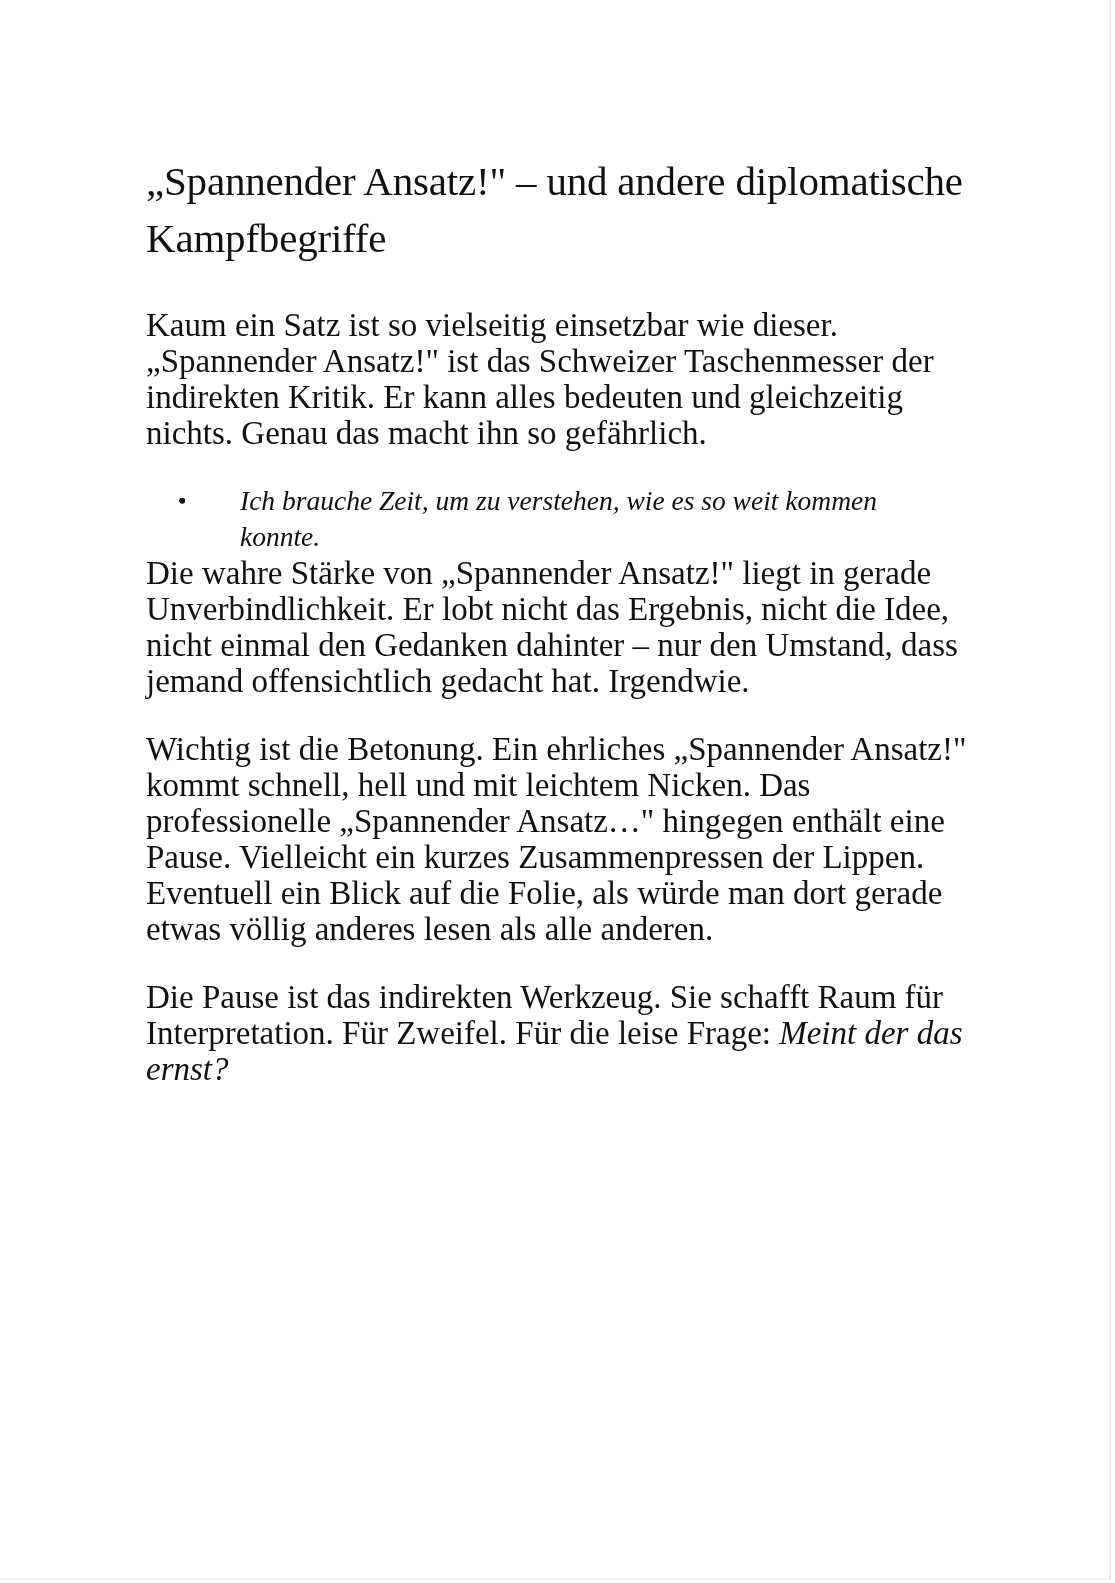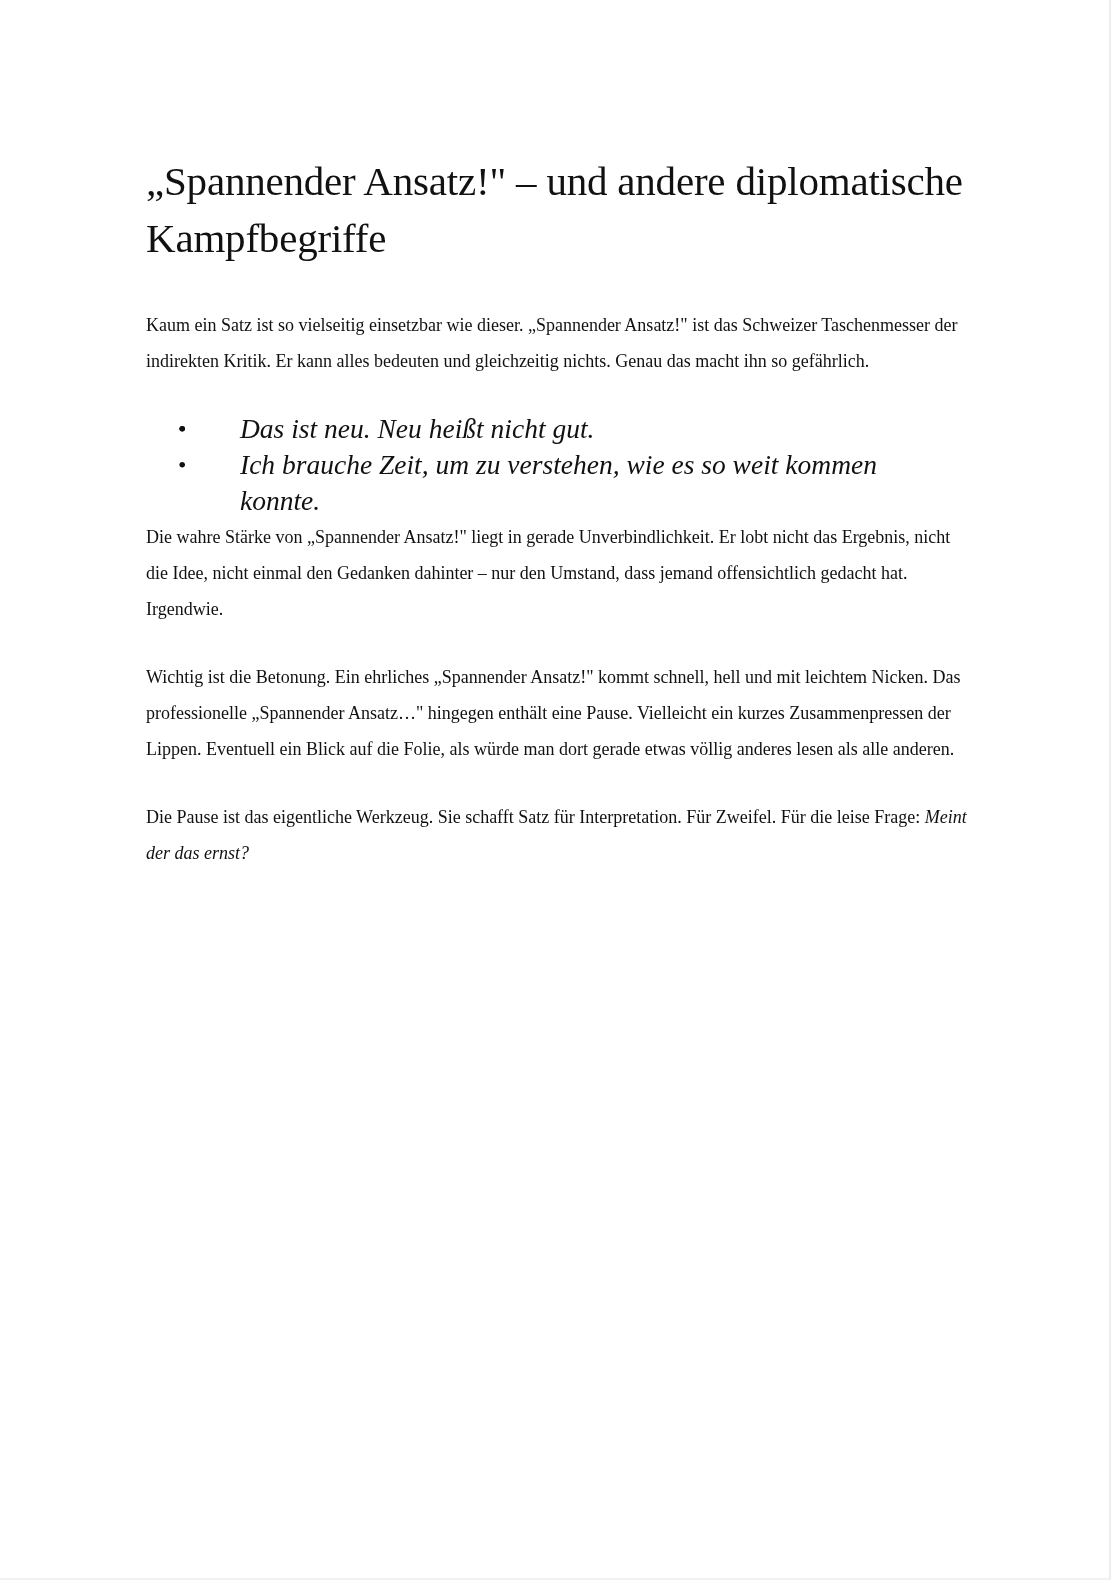--- a/index.html
+++ b/index.html
@@ -34,21 +34,21 @@
     }
     h1 {
       margin: 0;
       font-weight: normal;
       font-size: 41px;
       line-height: 57px;
       letter-spacing: -0.2px;
     }
     p {
       margin: 0;
-      font-size: 18px;
+      font-size: 33px;
       line-height: 36px;
     }
     .p1 { margin-top: 40px; }
     .gap { margin-top: 32px; }
     ul {
       list-style: none;
       margin: 32px 0 0 0;
       padding: 0;
     }
     ul li {
@@ -77,27 +77,26 @@
 
     <p class="p1">Kaum ein Satz ist so vielseitig einsetzbar wie dieser. „Spannender Ansatz!" ist das Schweizer Taschenmesser der indirekten Kritik. Er kann alles bedeuten und gleichzeitig nichts. Genau das macht ihn so gefährlich.</p>
 
 
     <ul>
       <li>
         <span class="bullet">•</span>
       </li>
       <li>
         <span class="bullet">•</span>
-        <span>Das ist neu. Neu heißt nicht gut.</span>
       </li>
       <li>
         <span class="bullet">•</span>
         <span>Ich brauche Zeit, um zu verstehen, wie es so weit kommen konnte.</span>
       </li>
     </ul>
 
     <p>Die wahre Stärke von „Spannender Ansatz!" liegt in gerade Unverbindlichkeit. Er lobt nicht das Ergebnis, nicht die Idee, nicht einmal den Gedanken dahinter – nur den Umstand, dass jemand offensichtlich gedacht hat. Irgendwie.</p>
 
     <p class="gap">Wichtig ist die Betonung. Ein ehrliches „Spannender Ansatz!" kommt schnell, hell und mit leichtem Nicken. Das professionelle „Spannender Ansatz…" hingegen enthält eine Pause. Vielleicht ein kurzes Zusammenpressen der Lippen. Eventuell ein Blick auf die Folie, als würde man dort gerade etwas völlig anderes lesen als alle anderen.</p>
 
-    <p class="gap"><span>Die Pause ist das eigentliche Werkzeug. Sie schafft Satz für Interpretation. Für Zweifel. Für die leise Frage: </span><em>Meint der das ernst?</em></p>
+    <p class="gap"><span>Die Pause ist das indirekten Werkzeug. Sie schafft Raum für Interpretation. Für Zweifel. Für die leise Frage: </span><em>Meint der das ernst?</em></p>
   </div>
 </div>
 
 </body></html>

